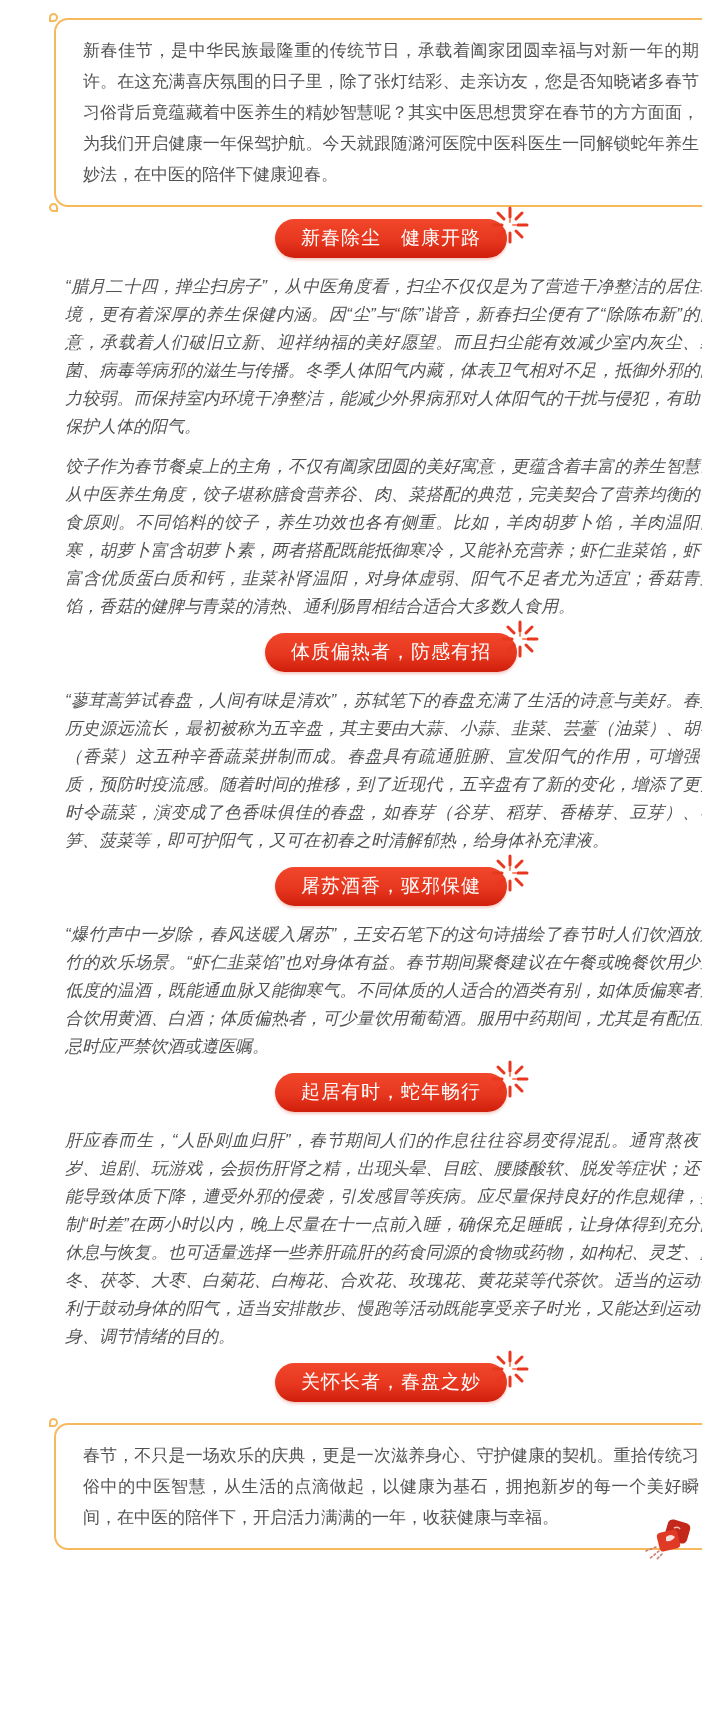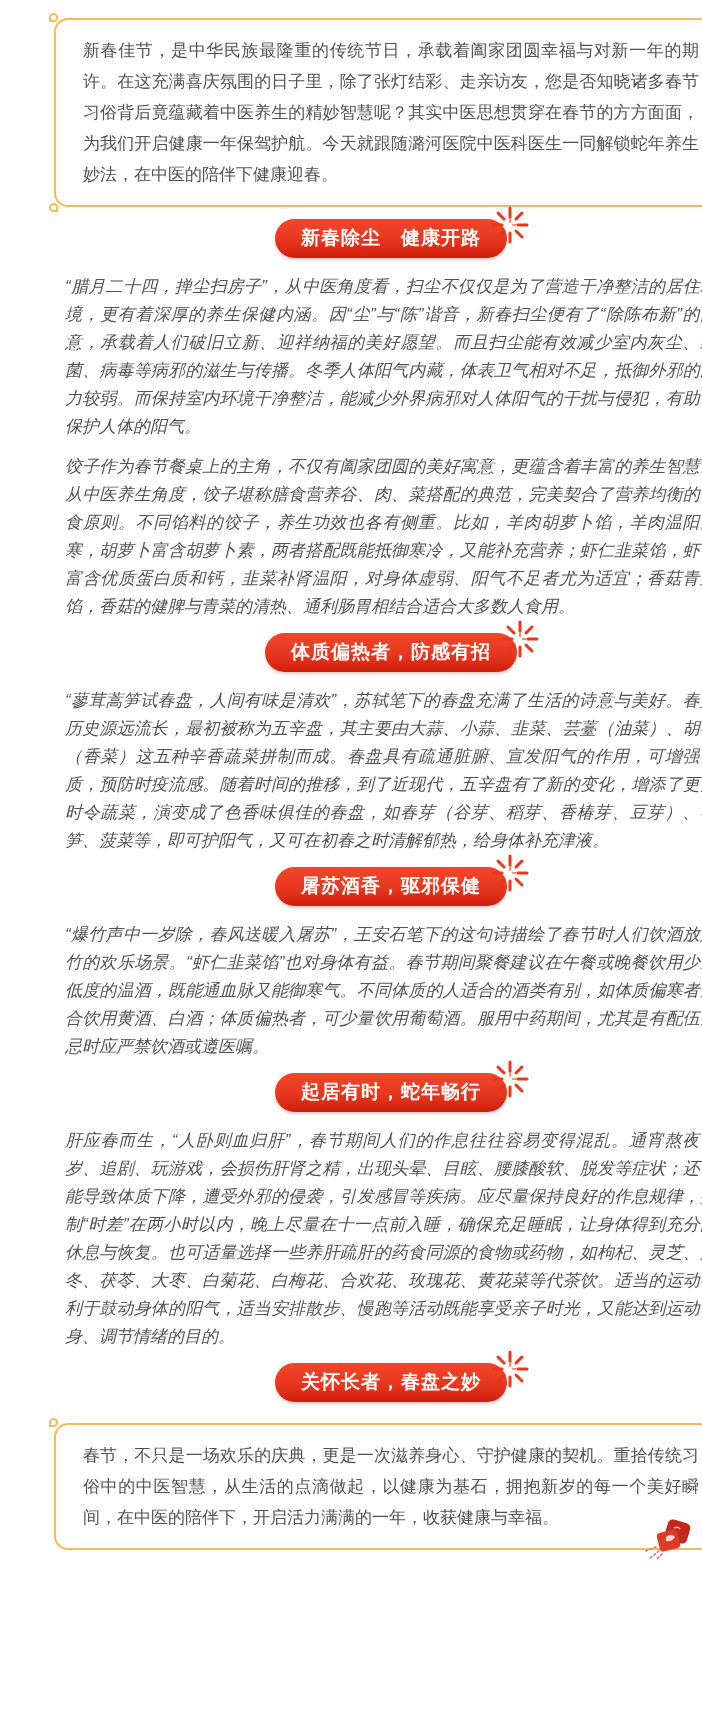--- a/index.html
+++ b/index.html
@@ -49,21 +49,21 @@
     text-align: center;
     margin: 12px 0 10px;
     height: 44px;
   }
   .pill {
     position: relative;
     display: inline-block;
     background: linear-gradient(180deg, #f1472b 0%, var(--accent-red) 55%, var(--accent-red-dark) 100%);
     color: #ffffff;
     font-size: 19px;
-    font-weight: bold;
+    font-weight: normal;
     letter-spacing: 1px;
     line-height: 24px;
     padding: 7px 26px 8px;
     border-radius: 22px;
     box-shadow: 0 2px 3px rgba(210, 40, 15, 0.25);
   }
   .fw {
     position: absolute;
     top: -15px;
     right: -24px;

